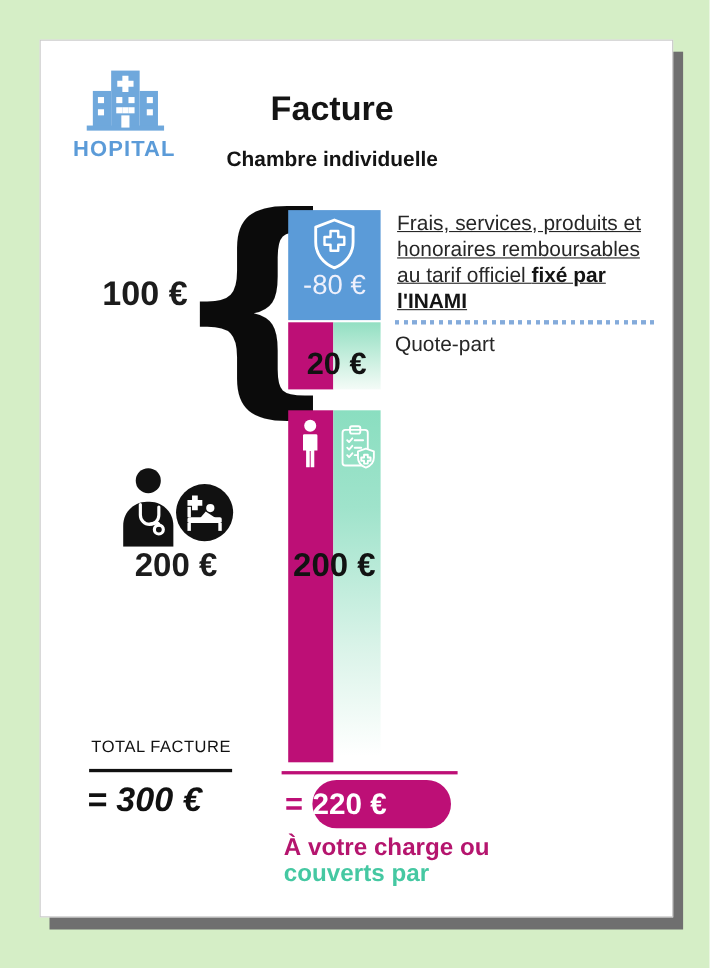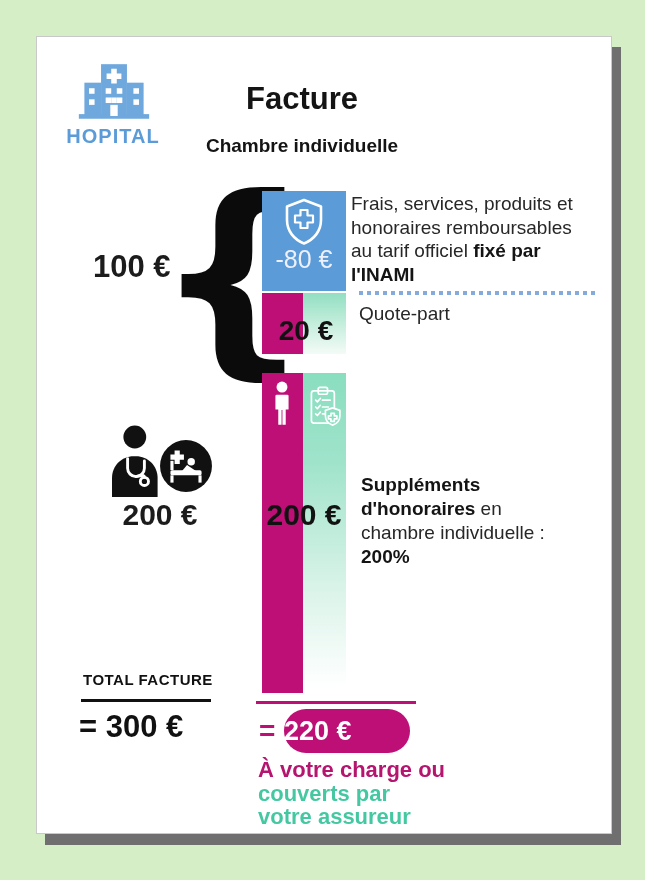--- a/index.html
+++ b/index.html
@@ -23,40 +23,40 @@
   
   .amount-100{left:56px;top:212px;width:116px;text-align:left;font-size:31px;font-weight:700;}
   .brace{left:162px;top:138px;width:68px;height:200px;display:flex;align-items:center;justify-content:center;
     font-family:"DejaVu Sans",sans-serif;font-size:212px;font-weight:700;line-height:190px;
     transform:scaleX(1.05);color:#0b0b0b;}
   .box-blue{left:225px;top:154px;width:84px;height:100px;background:#5b9bd8;display:flex;flex-direction:column;align-items:center;}
   .reimbursed{left:225px;top:208px;width:84px;text-align:center;font-size:25px;font-weight:500;color:#eef0fc;}
   .box-copay-magenta{left:225px;top:256px;width:41px;height:61px;background:#bd0f76;}
   .box-copay-mint{left:266px;top:256px;width:43px;height:61px;background:linear-gradient(180deg,#92dfc2 0%,#c9efdf 55%,#f4fbf7 100%);}
   .copay-value{left:223px;top:264px;width:92px;text-align:center;font-size:28px;font-weight:700;color:#121212;margin-top:14px;}
-  .desc1{left:314px;top:155px;width:240px;font-size:19px;line-height:23.5px;color:#272727;}
+  .desc1{left:324px;top:155px;width:240px;font-size:19px;line-height:23.5px;color:#272727;text-decoration:underline;}
   .desc1 b,.desc2 b{font-weight:700;color:#141414;}
   .dotted-rule{left:322px;top:254px;width:237px;height:4px;
     background:repeating-linear-gradient(90deg,#84abdb 0 4px,transparent 4px 8px);}
   .quote-part{left:322px;top:266px;font-size:19px;color:#272727;text-align:center;}
   
   .bar-magenta{left:225px;top:336px;width:41px;height:320px;background:#bd0f76;}
   .bar-mint{left:266px;top:336px;width:43px;height:314px;
     background:linear-gradient(180deg,#8adec0 0%,#9fe3cb 28%,#d9f3e8 68%,rgba(255,255,255,0) 100%);}
   .person-icon{left:231px;top:344px;}
   .clipboard-icon{left:271px;top:348px;}
   .bar-amount{left:220px;top:461px;width:94px;text-align:center;font-size:30px;font-weight:700;color:#121212;}
   .doctor-icon{left:70px;top:388px;}
   .bed-icon{left:122px;top:402px;}
   .left-amount{left:60px;top:461px;width:126px;text-align:center;font-size:30px;font-weight:700;}
   .desc2{left:324px;top:436px;width:218px;font-size:19px;line-height:24px;color:#272727;}
   
-  .total-label{left:46px;top:634px;font-size:15px;font-weight:700;letter-spacing:.5px;color:#111;}
+  .total-label{left:46px;top:634px;font-size:15px;font-weight:400;letter-spacing:.5px;color:#111;}
   .total-rule{left:44px;top:662px;width:130px;height:3px;background:#111;}
-  .total-value{left:42px;top:672px;width:180px;font-size:31px;font-weight:700;color:#111;}
+  .total-value{left:42px;top:672px;width:180px;font-size:31px;font-weight:700;color:#111;font-style:italic;}
   .patient-rule{left:219px;top:664px;width:160px;height:3px;background:#bd0f76;}
   .equals{left:222px;top:678px;font-size:28px;font-weight:700;color:#bd0f76;}
   .pill{left:247px;top:672px;width:126px;height:44px;background:#bd0f76;border-radius:24px;
     display:flex;align-items:center;justify-content:flex-start;font-size:27px;font-weight:700;color:#fff;}
   .charge1{left:221px;top:720px;font-size:22px;font-weight:700;color:#b5156e;}
   .charge2{left:221px;top:744px;font-size:22px;font-weight:700;color:#45c8a2;}
   .charge3{left:221px;top:767px;font-size:22px;font-weight:700;color:#45c8a2;}
 </style>
 </head>
 <body>
@@ -158,28 +158,26 @@
         <rect x="11" y="30" width="30" height="5" rx="1.5"></rect>
         <rect x="11" y="21" width="3" height="9"></rect>
         <rect x="11" y="35" width="3" height="7"></rect>
         <rect x="38" y="35" width="3" height="7"></rect>
       </g>
     </svg>
   </div>
 
   <div class="abs left-amount">200 €</div>
 
-  <div class="abs desc2"><b>Suppléments d'honoraires</b><span> en chambre individuelle : </span><b>200%</b></div>
 
   <div class="abs total-label">TOTAL FACTURE</div>
   <div class="abs total-rule"></div>
   <div class="abs total-value">= 300 €</div>
 
   <div class="abs patient-rule"></div>
   <div class="abs equals">=</div>
   <div class="abs pill">
     <span>220 €</span>
   </div>
   <div class="abs charge2">couverts par</div>
   <div class="abs charge1">À votre charge ou</div>
-  <div class="abs charge3">votre assureur</div>
 
 </div>
 
 </body></html>

